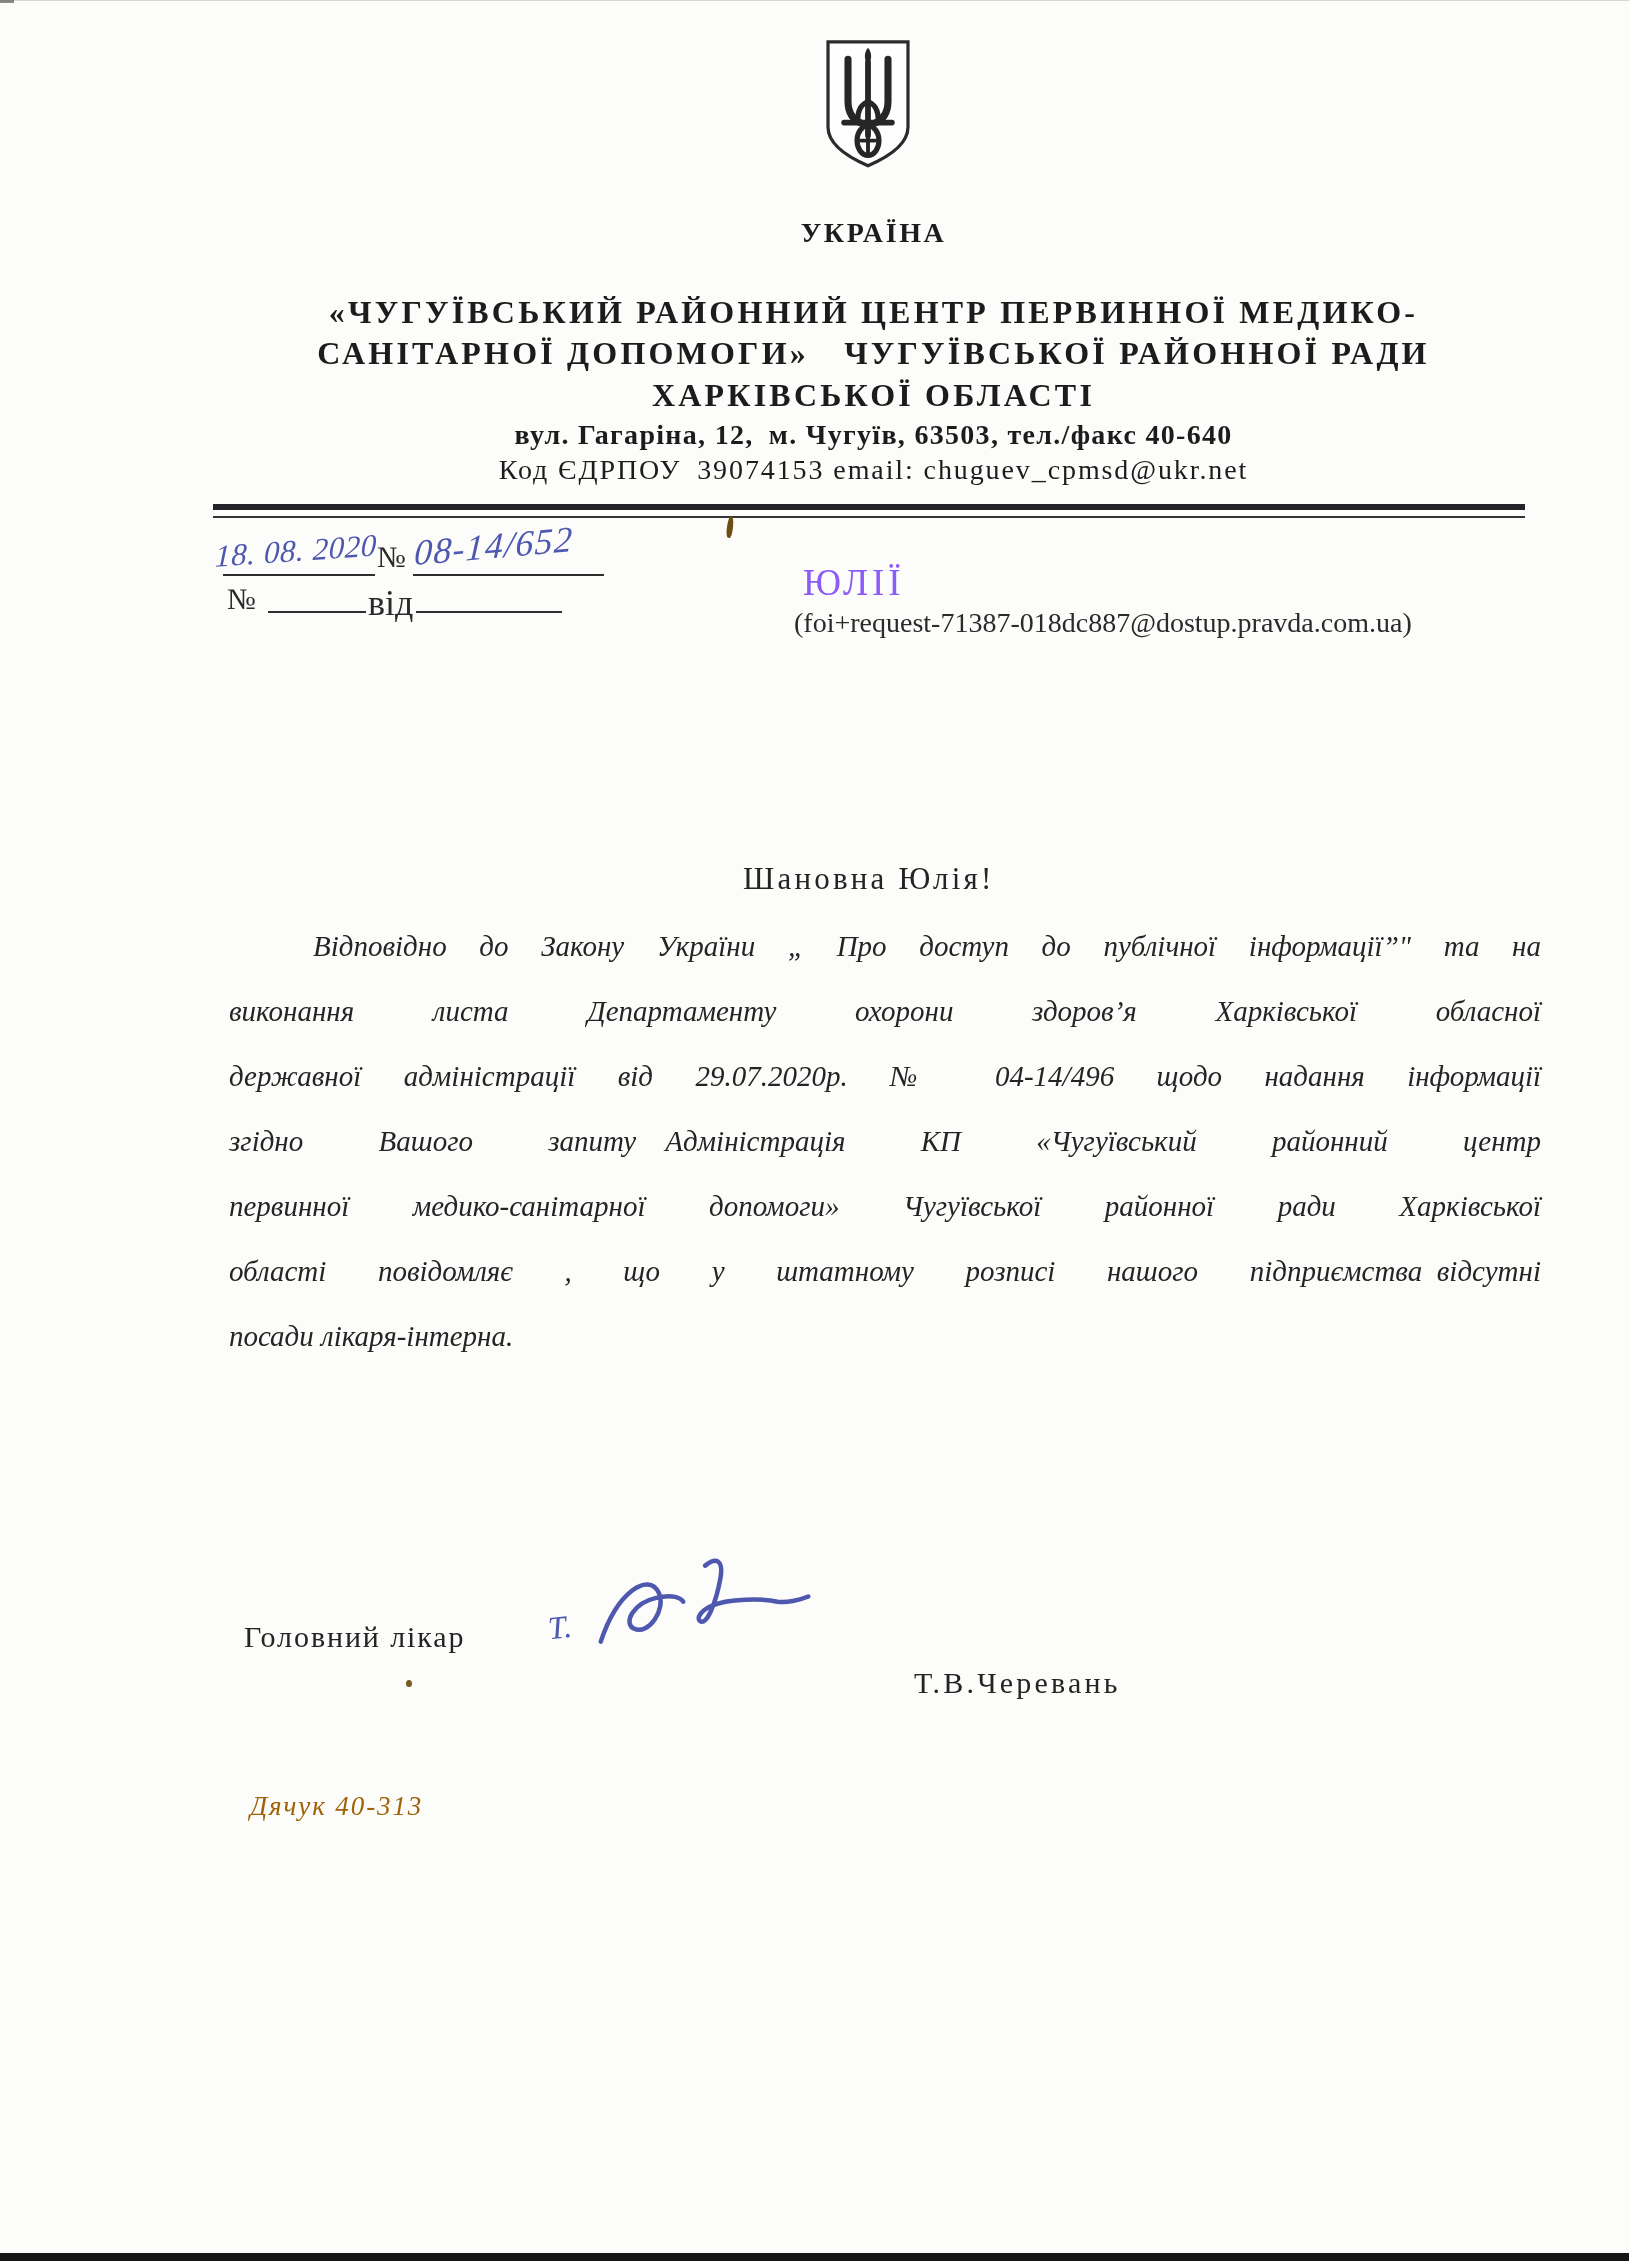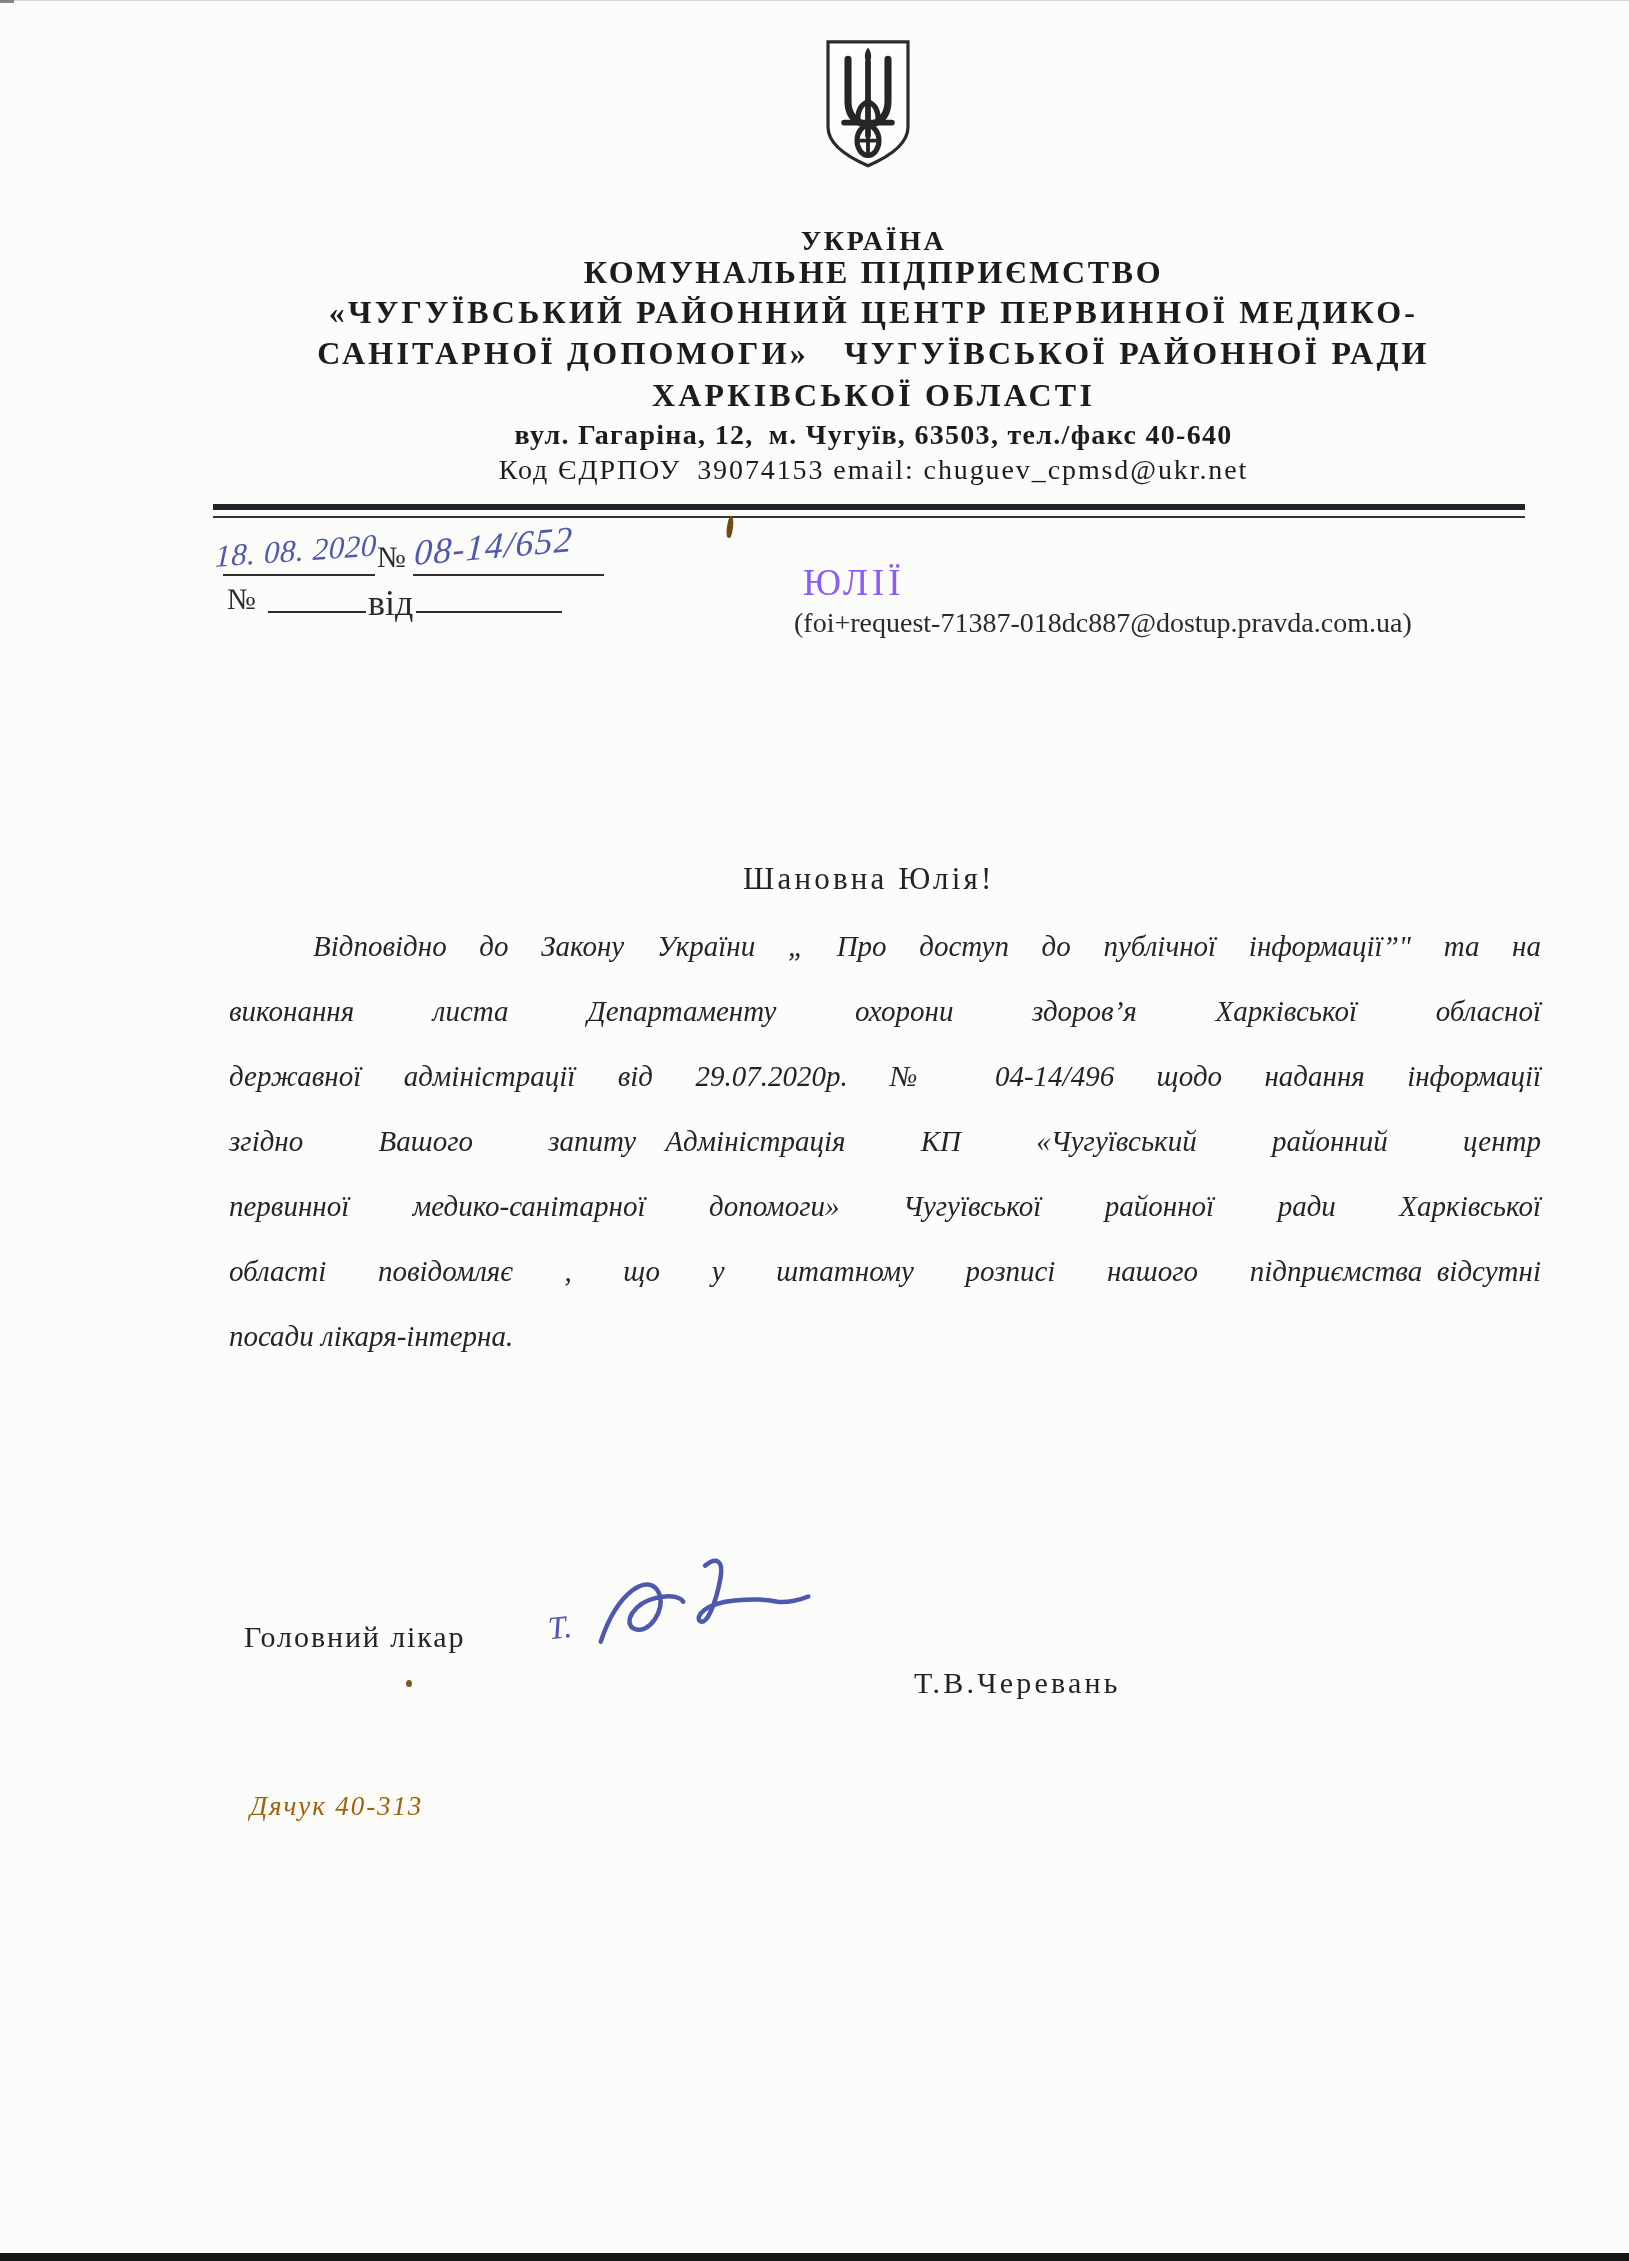--- a/index.html
+++ b/index.html
@@ -12,21 +12,21 @@
     color:#222;
     overflow:hidden;
   }
   .abs{position:absolute;}
   
   .lh-line{
     position:absolute;left:187px;width:1373px;
     text-align:center;font-weight:bold;color:#1c1c1c;
     white-space:nowrap;
   }
-  .lh-country{top:225px;font-size:28px;letter-spacing:2.6px;}
+  .lh-country{top:217px;font-size:28px;letter-spacing:2.6px;}
   .lh-orgtype{top:254px;font-size:32px;letter-spacing:2.6px;}
   .lh-org1{top:294px;font-size:32px;letter-spacing:3.2px;}
   .lh-org2{top:335px;font-size:32px;letter-spacing:3.2px;}
   .lh-org3{top:377px;font-size:32px;letter-spacing:3.2px;}
   .lh-addr{top:419px;font-size:28px;letter-spacing:1.3px;}
   .lh-code{top:454px;font-size:28px;font-weight:normal;letter-spacing:1.9px;}
   .rule-thick{position:absolute;left:213px;top:504px;width:1312px;height:5.8px;background:#23232a;}
   .rule-thin{position:absolute;left:213px;top:516px;width:1312px;height:1.9px;background:#33333a;}
   
   .ink{color:#4d58ae;font-style:italic;white-space:nowrap;}
@@ -89,21 +89,20 @@
         <line x1="31" y1="128" x2="105" y2="128" stroke-width="9"></line>
         <ellipse cx="68" cy="156" rx="17" ry="23" stroke-width="8"></ellipse>
         <line x1="68" y1="140" x2="68" y2="178" stroke-width="6"></line>
         <line x1="57" y1="156" x2="79" y2="156" stroke-width="6"></line>
       </g>
       <path d="M68,12 C74,19 75,30 68,38 C61,30 62,19 68,12" fill="#262626"></path>
     </svg>
   </div>
 
   <div class="lh-line lh-country">УКРАЇНА</div>
-  <div class="lh-line lh-orgtype">КОМУНАЛЬНЕ ПІДПРИЄМСТВО</div>
   <div class="lh-line lh-org1">«ЧУГУЇВСЬКИЙ РАЙОННИЙ ЦЕНТР ПЕРВИННОЇ МЕДИКО-</div>
   <div class="lh-line lh-org2">САНІТАРНОЇ ДОПОМОГИ» ЧУГУЇВСЬКОЇ РАЙОННОЇ РАДИ</div>
   <div class="lh-line lh-org3">ХАРКІВСЬКОЇ ОБЛАСТІ</div>
   <div class="lh-line lh-addr">вул. Гагаріна, 12, м. Чугуїв, 63503, тел./факс 40-640</div>
   <div class="lh-line lh-code">Код ЄДРПОУ 39074153 email: chuguev_cpmsd@ukr.net</div>
   <div class="rule-thick"></div>
   <div class="rule-thin"></div>
   <div class="abs speck1"></div>
 
   <div class="abs ink hand-date">18. 08. 2020</div>

